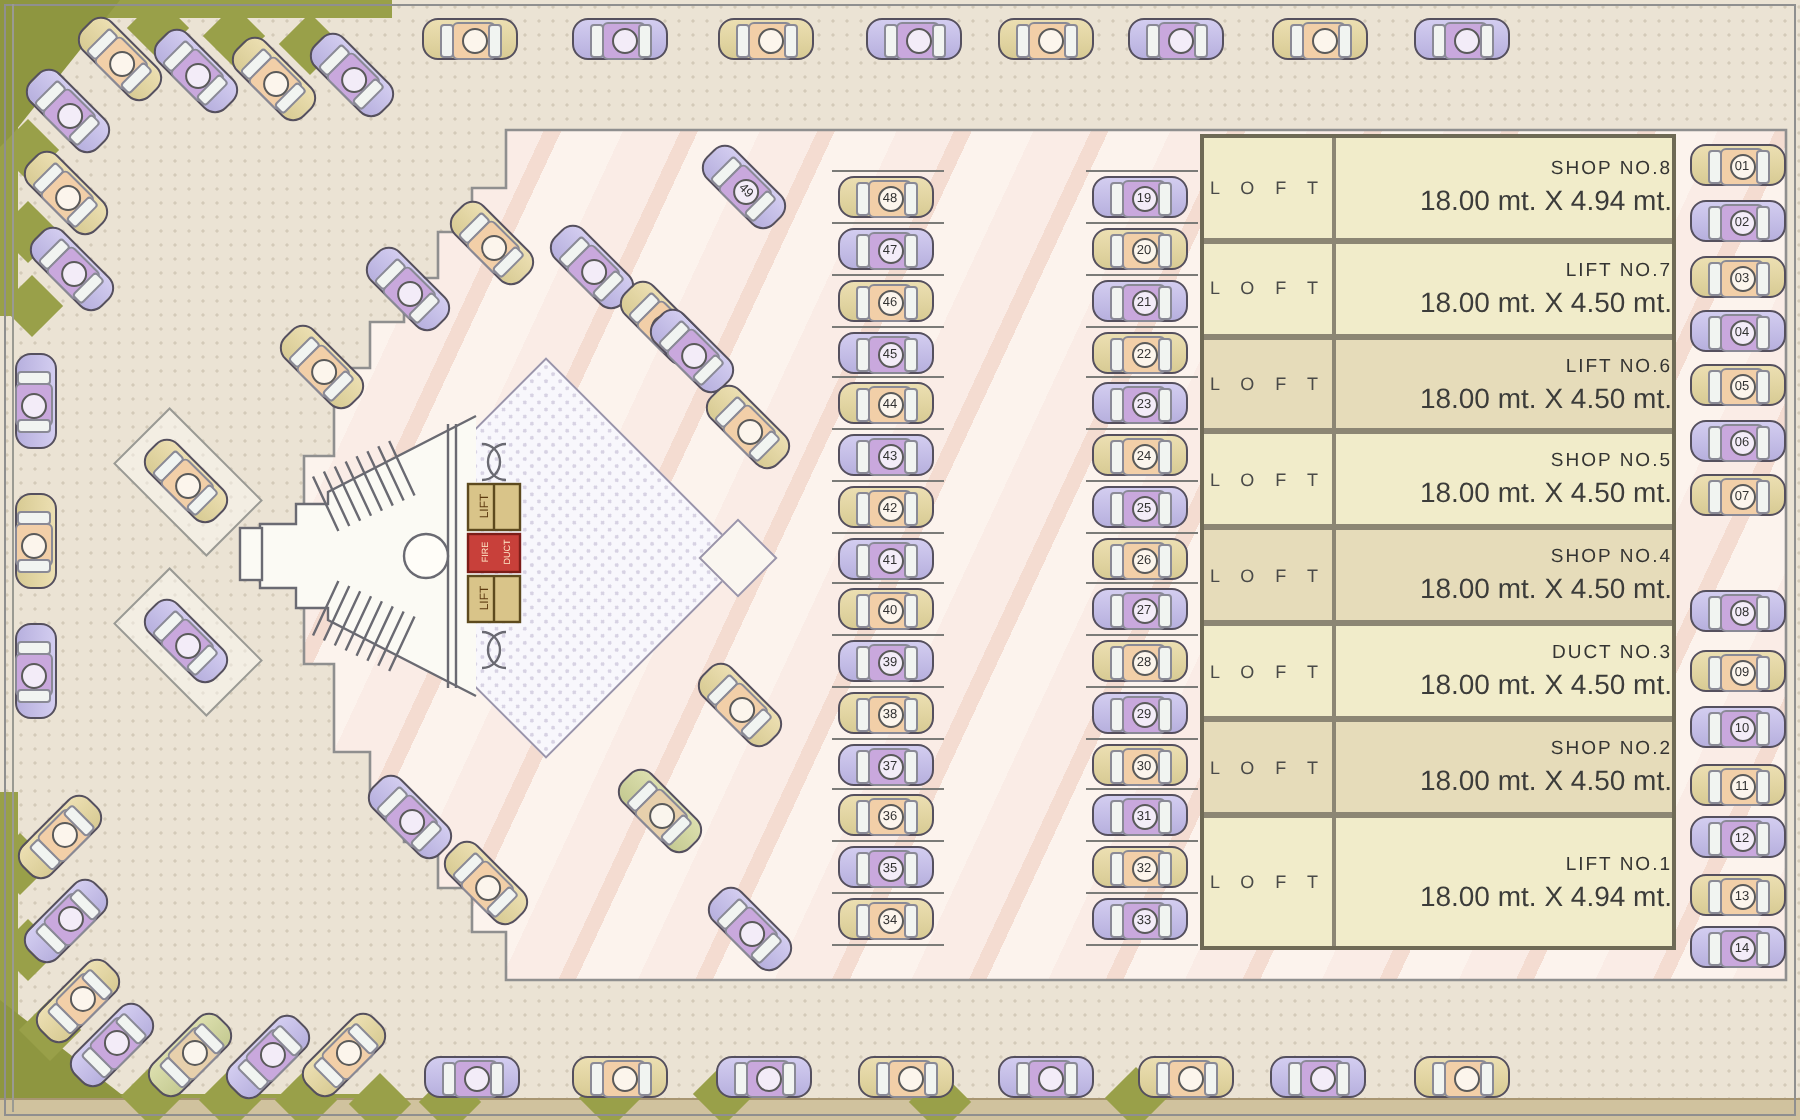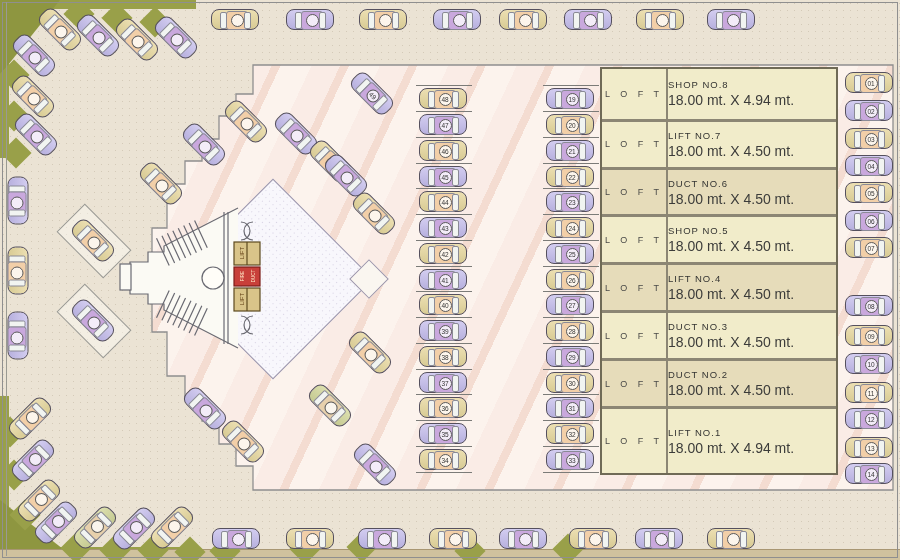--- a/index.html
+++ b/index.html
@@ -33,21 +33,21 @@
   
   .green{position:absolute;background:#99a049;z-index:3;}
   .tooth{position:absolute;width:22px;height:22px;background:#99a049;transform:rotate(45deg);z-index:3;}
   .gtri{position:absolute;background:#8e9640;z-index:3;}
   
   #shoptable{position:absolute;left:600px;top:67px;width:238px;height:408px;z-index:10;
     border:2px solid #6f6a56;box-sizing:border-box;display:flex;flex-direction:column;}
   .srow{display:flex;border-bottom:3px solid #8c8674;box-sizing:border-box;}
   .srow:last-child{border-bottom:none;}
   .loftcell{width:66px;border-right:2px solid #8c8674;display:flex;align-items:center;justify-content:center;box-sizing:border-box;}
-  .shopcell{flex:1;display:flex;flex-direction:column;align-items:flex-start;justify-content:center;}
+  .shopcell{flex:1;display:flex;flex-direction:column;align-items:flex-end;justify-content:center;}
   .loft{font-size:9px;letter-spacing:4px;color:#4a4a48;}
   .sname{font-size:9.5px;color:#343432;letter-spacing:1px;}
   .sdims{font-size:14px;color:#3c3c3a;margin-top:2px;}
   
   .stall{position:absolute;width:64px;height:38px;border:1px solid #9a9a94;background:rgba(252,250,246,.45);transform:rotate(45deg);z-index:5;}
   .sline{position:absolute;height:0;border-top:1.5px solid #7b7b78;z-index:7;}
   
   .car{position:absolute;width:48px;height:21px;box-sizing:border-box;z-index:20;
     border:1px solid #55505e;border-radius:8px;}
   .c-t{background:linear-gradient(180deg,#ecdfb2,#d8cb94);}
@@ -126,57 +126,57 @@
         <div class="shopcell">
           <span class="sname">LIFT NO.7</span>
           <span class="sdims">18.00 mt. X 4.50 mt.</span>
         </div>
       </div>
       <div class="srow" style="height: 50px; background: rgb(230, 220, 186);">
         <div class="loftcell">
           <span class="loft">L O F T</span>
         </div>
         <div class="shopcell">
-          <span class="sname">DUCT NO.6</span>
+          <span class="sname">LIFT NO.6</span>
           <span class="sdims">18.00 mt. X 4.50 mt.</span>
         </div>
       </div>
       <div class="srow" style="height: 50px; background: rgb(241, 236, 202);">
         <div class="loftcell">
           <span class="loft">L O F T</span>
         </div>
         <div class="shopcell">
           <span class="sname">SHOP NO.5</span>
           <span class="sdims">18.00 mt. X 4.50 mt.</span>
         </div>
       </div>
       <div class="srow" style="height: 50px; background: rgb(230, 220, 186);">
         <div class="loftcell">
           <span class="loft">L O F T</span>
         </div>
         <div class="shopcell">
-          <span class="sname">LIFT NO.4</span>
+          <span class="sname">SHOP NO.4</span>
           <span class="sdims">18.00 mt. X 4.50 mt.</span>
         </div>
       </div>
       <div class="srow" style="height: 50px; background: rgb(241, 236, 202);">
         <div class="loftcell">
           <span class="loft">L O F T</span>
         </div>
         <div class="shopcell">
           <span class="sname">DUCT NO.3</span>
           <span class="sdims">18.00 mt. X 4.50 mt.</span>
         </div>
       </div>
       <div class="srow" style="height: 50px; background: rgb(230, 220, 186);">
         <div class="loftcell">
           <span class="loft">L O F T</span>
         </div>
         <div class="shopcell">
-          <span class="sname">DUCT NO.2</span>
+          <span class="sname">SHOP NO.2</span>
           <span class="sdims">18.00 mt. X 4.50 mt.</span>
         </div>
       </div>
       <div class="srow" style="height: 67px; background: rgb(241, 236, 202);">
         <div class="loftcell">
           <span class="loft">L O F T</span>
         </div>
         <div class="shopcell">
           <span class="sname">LIFT NO.1</span>
           <span class="sdims">18.00 mt. X 4.94 mt.</span>

